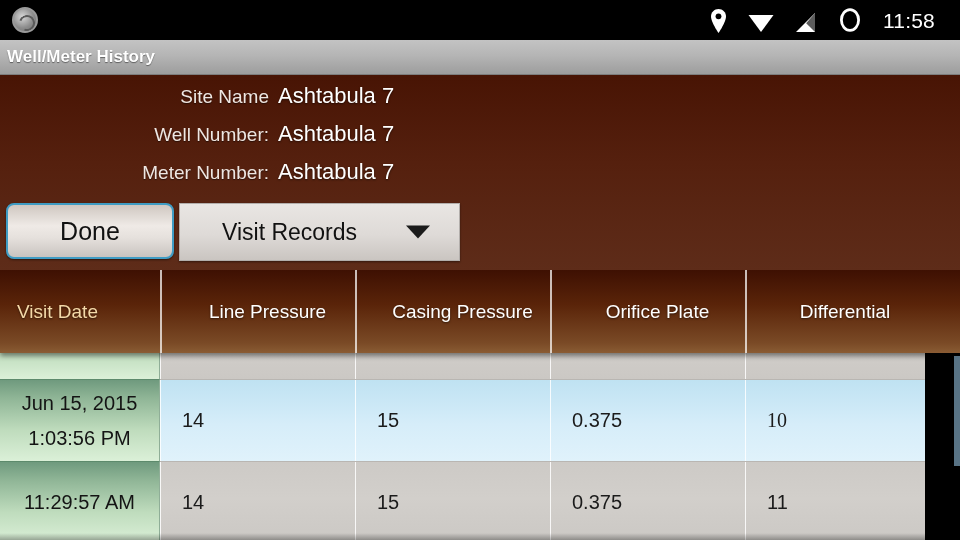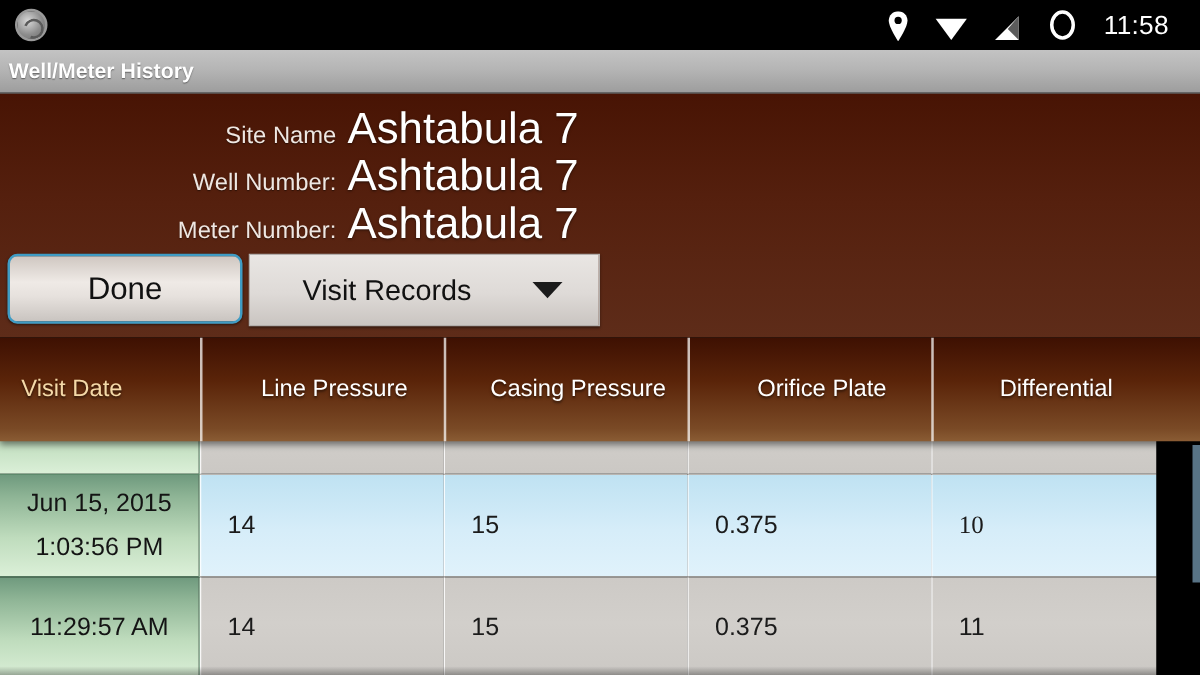--- a/index.html
+++ b/index.html
@@ -56,31 +56,31 @@
   .field-row {
     display:flex; align-items:baseline; justify-content:flex-start;
     height:38px;
   }
   .field-label {
     color:#efe7e2; font-size:19px; text-align:right;
     width:278px; padding-right:9px;
     text-shadow:0 1px 1px rgba(0,0,0,.5);
   }
   .field-value {
-    color:#fff; font-size:35px;
+    color:#fff; font-size:22px;
     text-shadow:0 1px 2px rgba(0,0,0,.55);
   }
 
   
   .controls {
     position:absolute; top:203px; left:0; width:960px;
     display:flex; align-items:flex-start; gap:5px; padding-left:6px;
   }
   .btn-done {
-    width:188px; height:56px; border-radius:8px;
+    width:168px; height:56px; border-radius:8px;
     border:2px solid #3f9cc4;
     background:linear-gradient(to bottom,#cfc7c1 0%,#efeae6 40%,#e6e1dd 62%,#c9c4c0 100%);
     color:#111; font-size:25px;
     display:flex; align-items:center; justify-content:center;
     box-shadow:0 1px 2px rgba(0,0,0,.5);
   }
   .spinner {
     width:281px; height:58px;
     background:linear-gradient(to bottom,#e9e6e3 0%,#dedad7 55%,#cac5c1 100%);
     border:1px solid #b2aeab;

